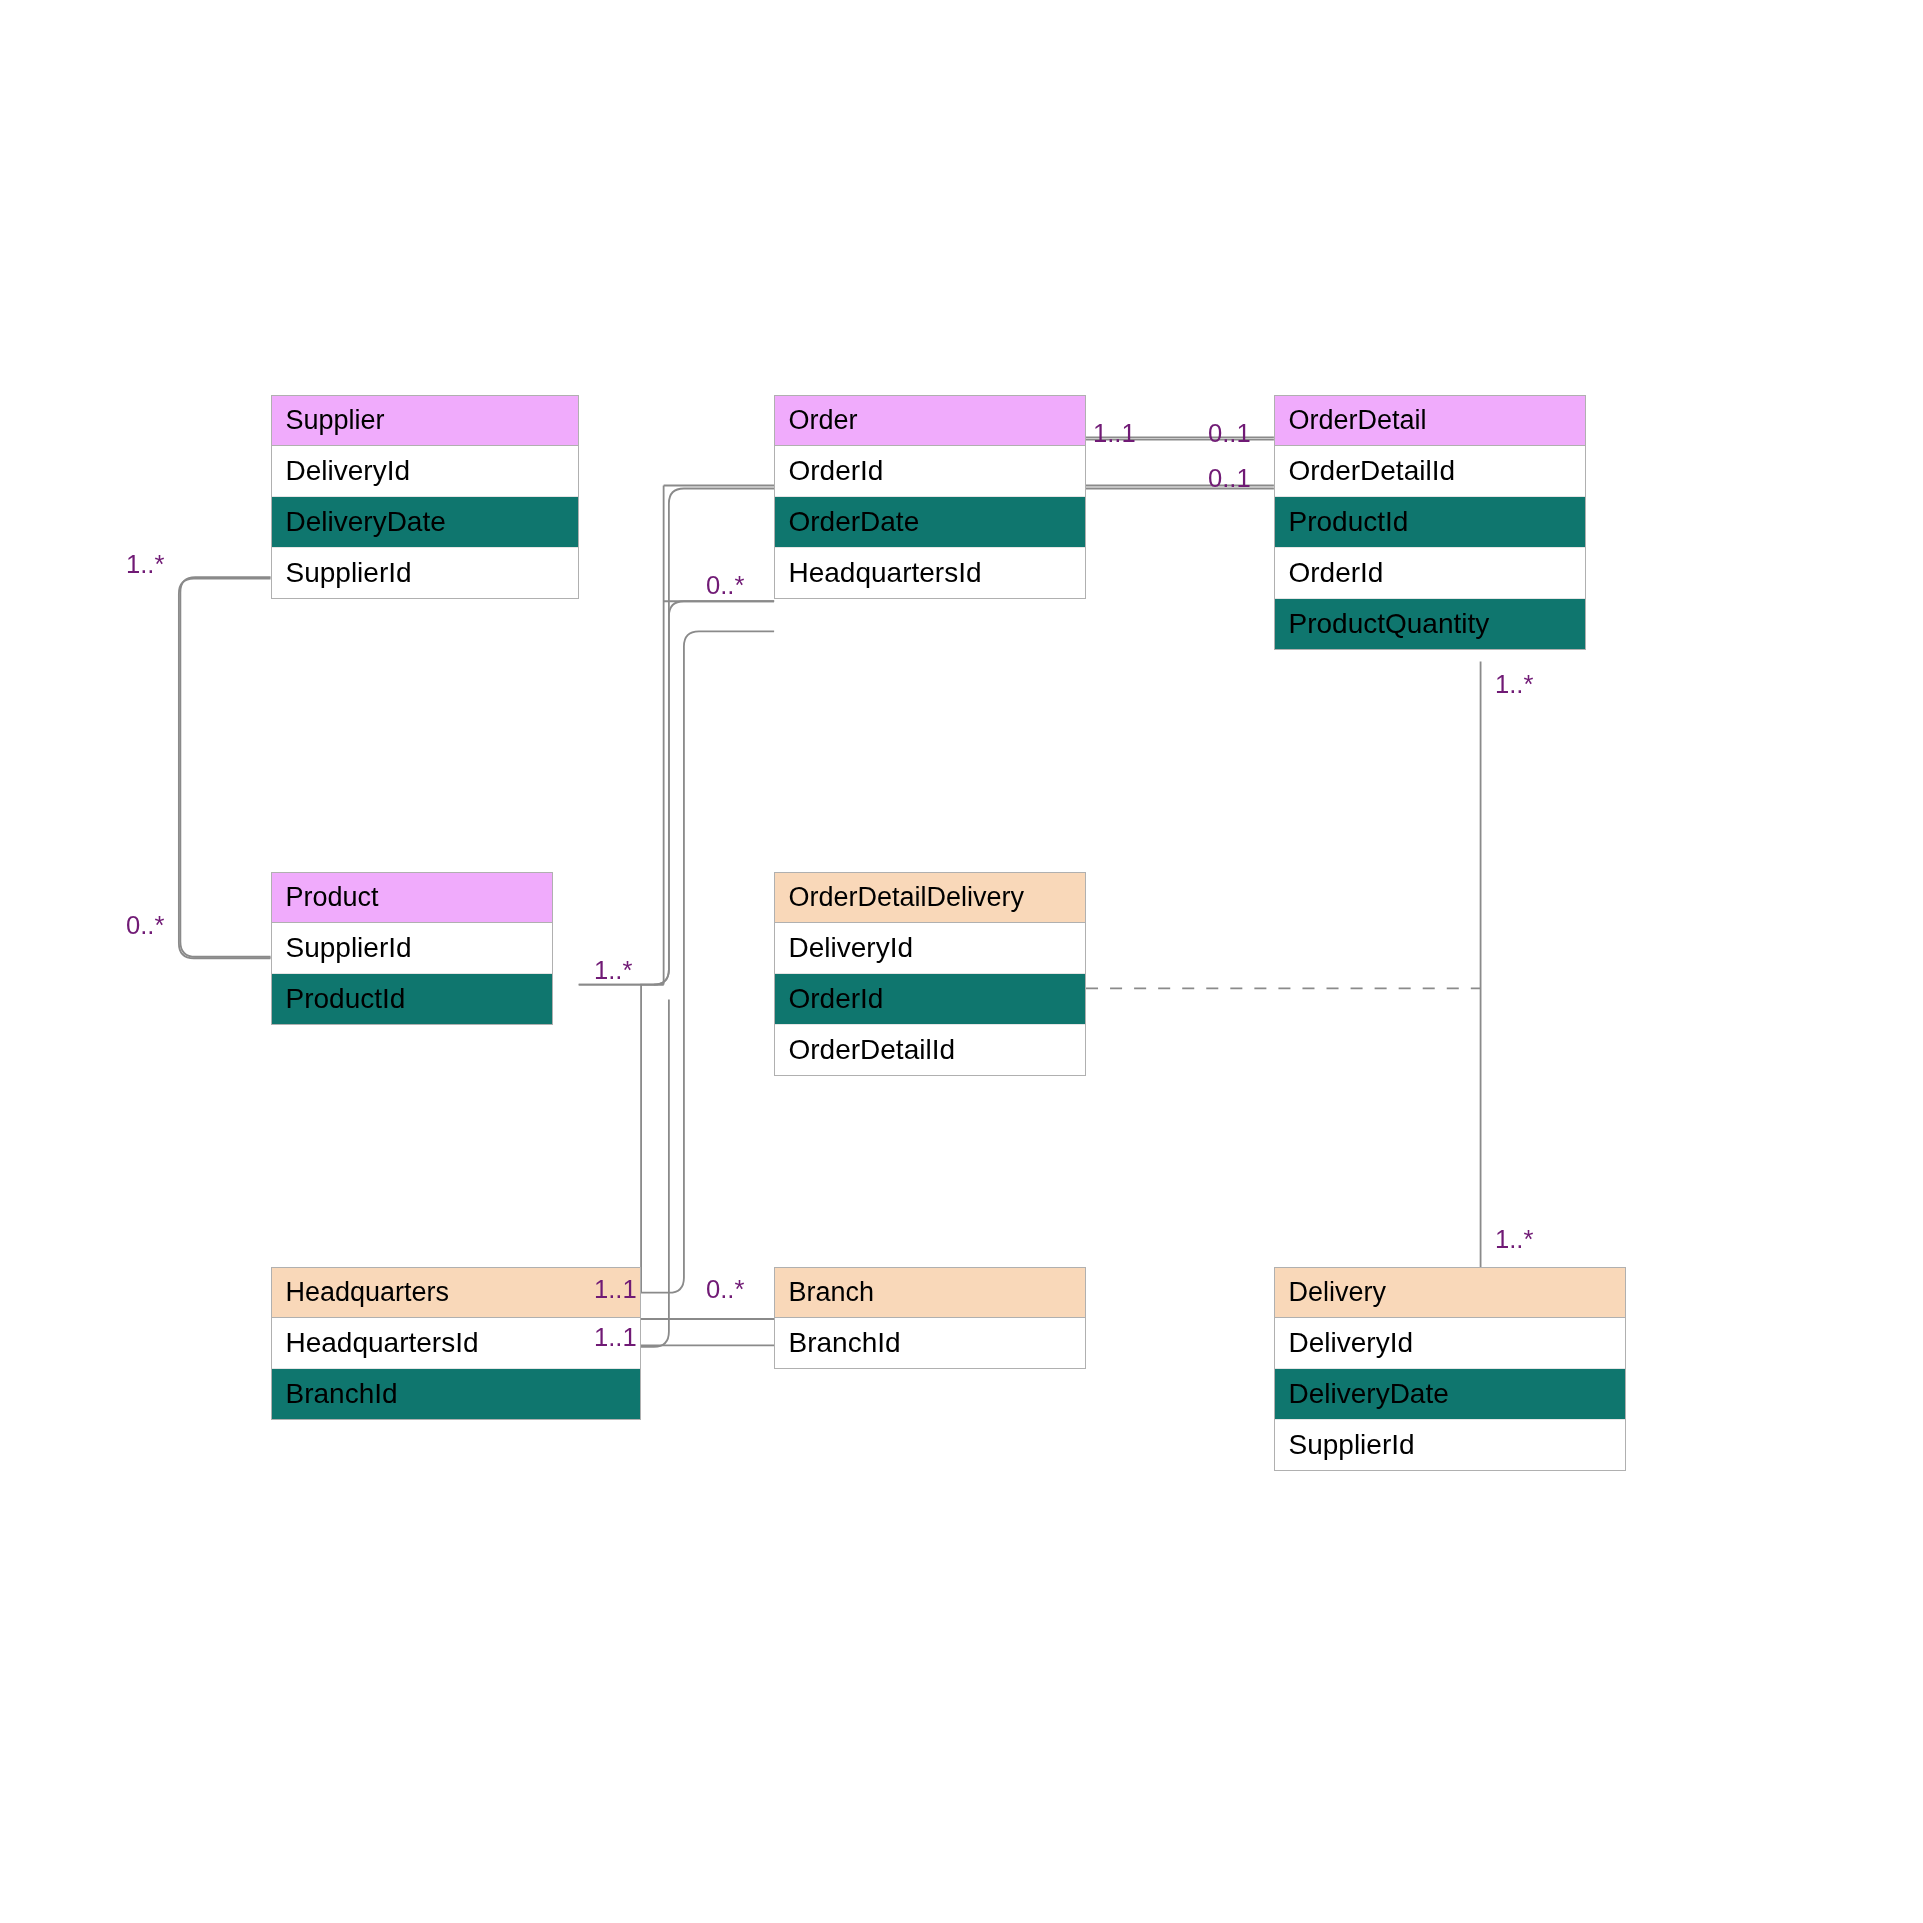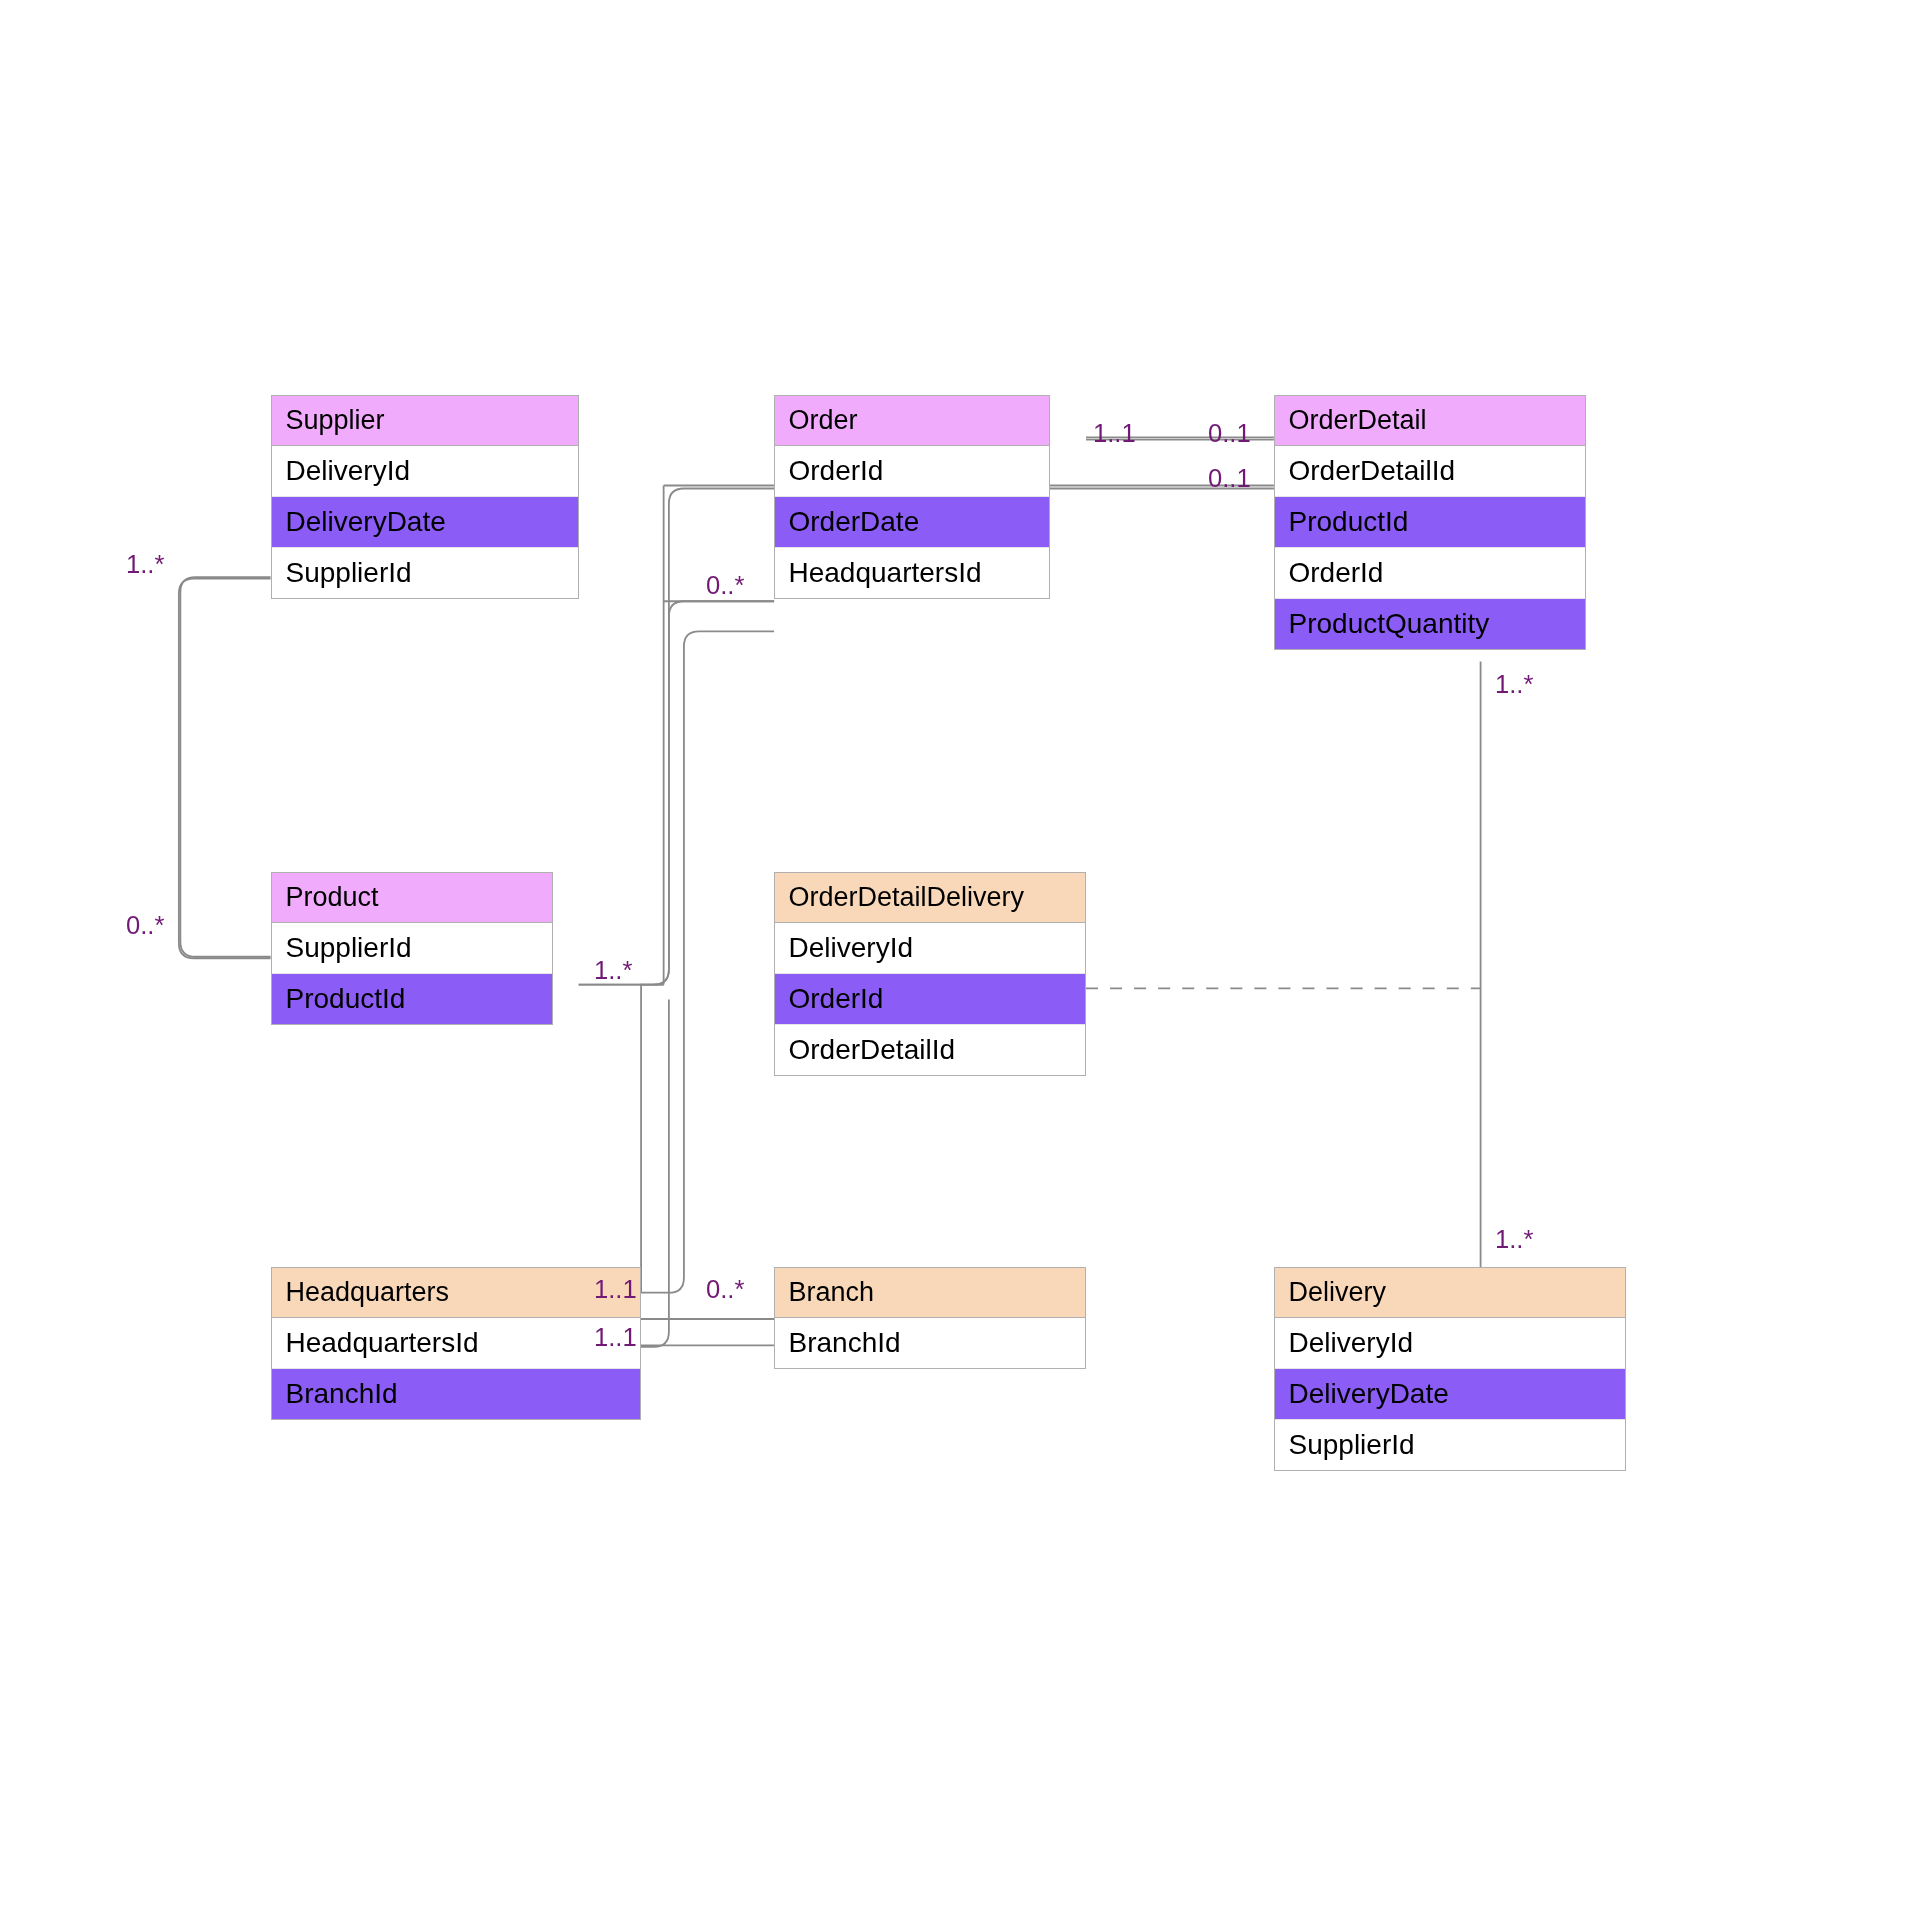--- a/index.html
+++ b/index.html
@@ -40,21 +40,21 @@
     padding: 7.5px 13.5px;
     font-size: 28px;
     box-sizing: border-box;
     line-height: 1.25;
     border-bottom: 1.1px solid #e5e5e5;
   }
   .entity-row:last-child {
     border-bottom: none;
   }
   .row-alt {
-    background: #8b5cf6;
+    background: #0f766e;
   }
   .mult {
     position: absolute;
     font-size: 25.6px;
     color: #701a75;
     white-space: nowrap;
   }
   svg.connectors {
     position: absolute;
     left: 0;
@@ -120,21 +120,21 @@
     <path class="dashed-line" d="M 1445 1315 L 1970 1315"></path>
   </svg>
 
   <div class="entity" style="left:271px; top:395px; width:308px;">
     <div class="entity-header header-dark">Supplier</div>
     <div class="entity-row">DeliveryId</div>
     <div class="entity-row row-alt">DeliveryDate</div>
     <div class="entity-row">SupplierId</div>
   </div>
 
-  <div class="entity" style="left:774px; top:395px; width:276px;">
+  <div class="entity" style="left:774px; top:395px; width:312px;">
     <div class="entity-header header-dark">Order</div>
     <div class="entity-row">OrderId</div>
     <div class="entity-row row-alt">OrderDate</div>
     <div class="entity-row">HeadquartersId</div>
   </div>
 
   <div class="entity" style="left:1274px; top:395px; width:312px;">
     <div class="entity-header header-dark">OrderDetail</div>
     <div class="entity-row">OrderDetailId</div>
     <div class="entity-row row-alt">ProductId</div>

